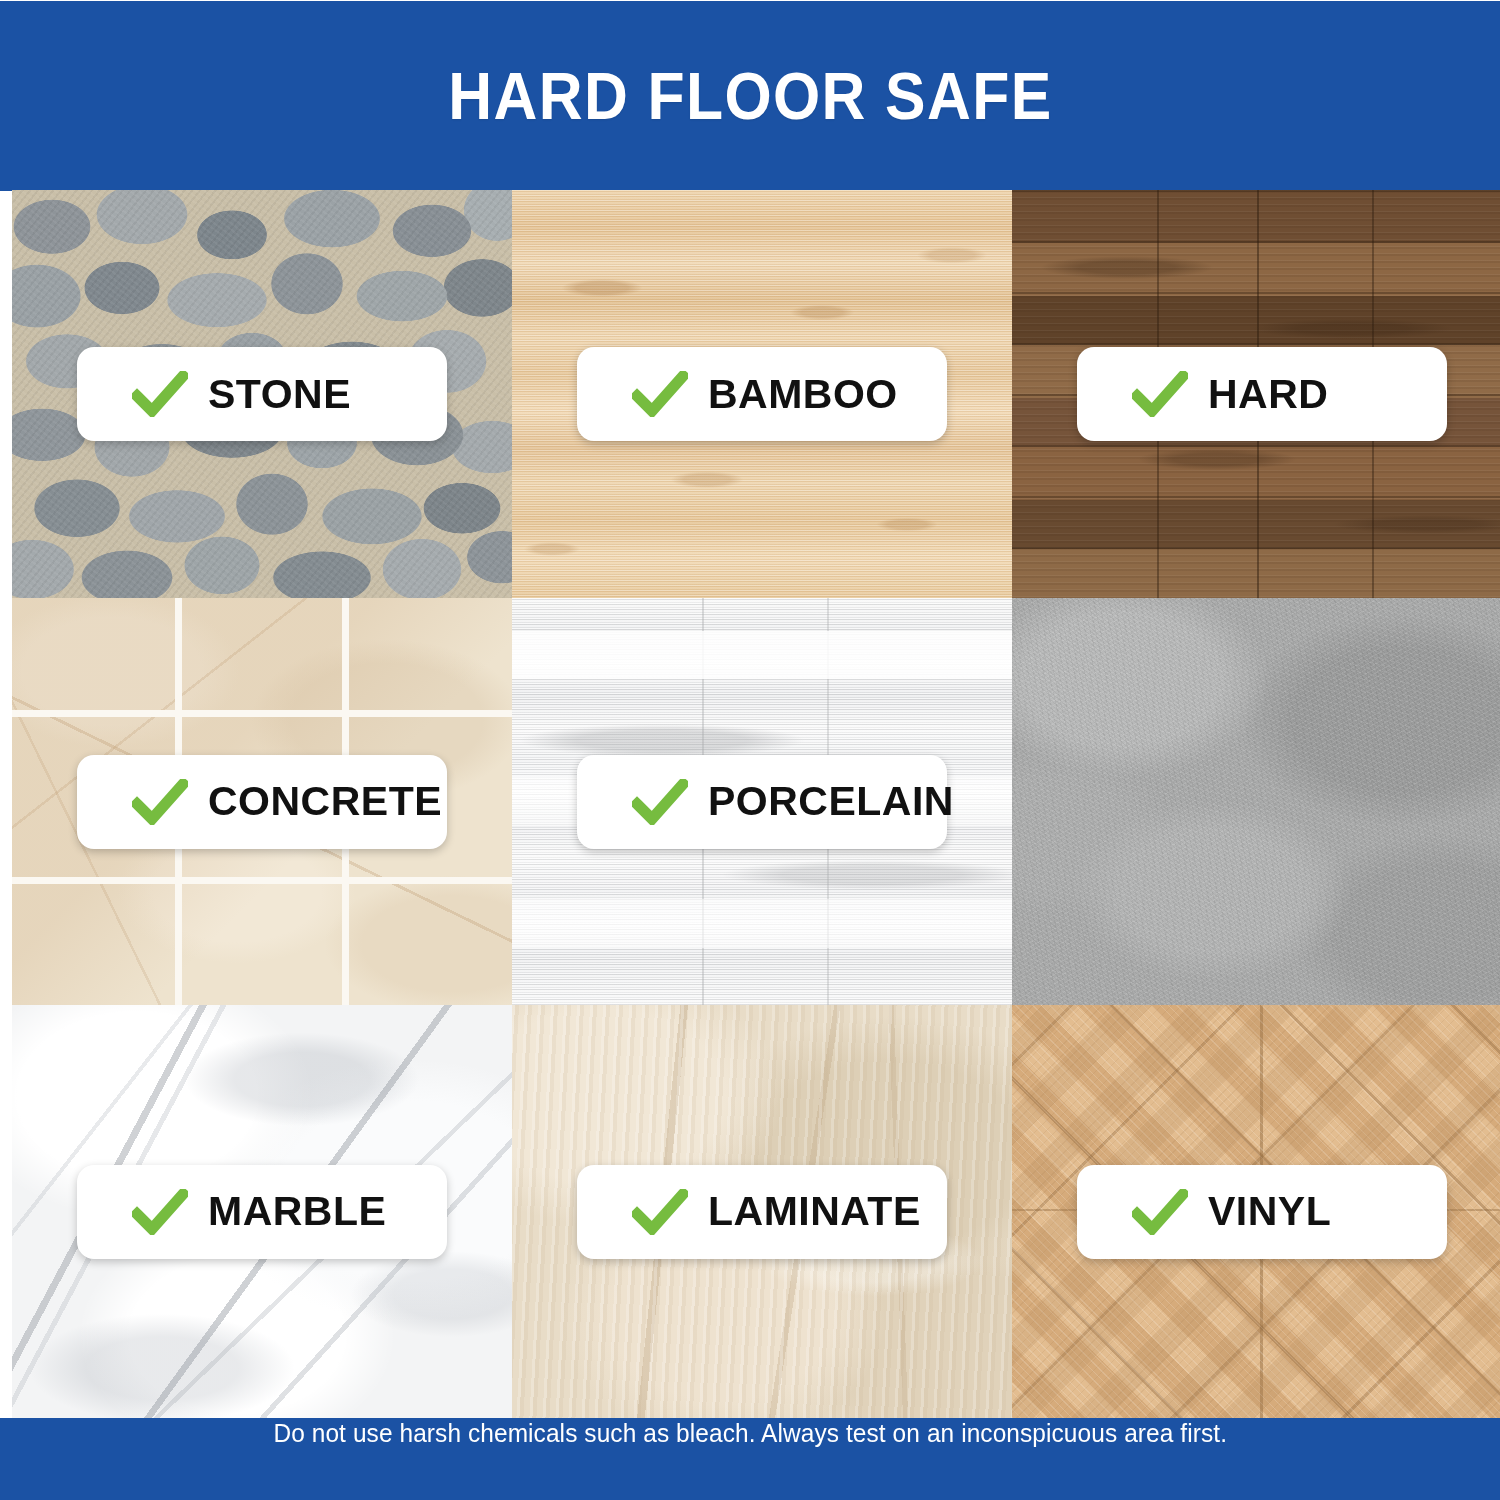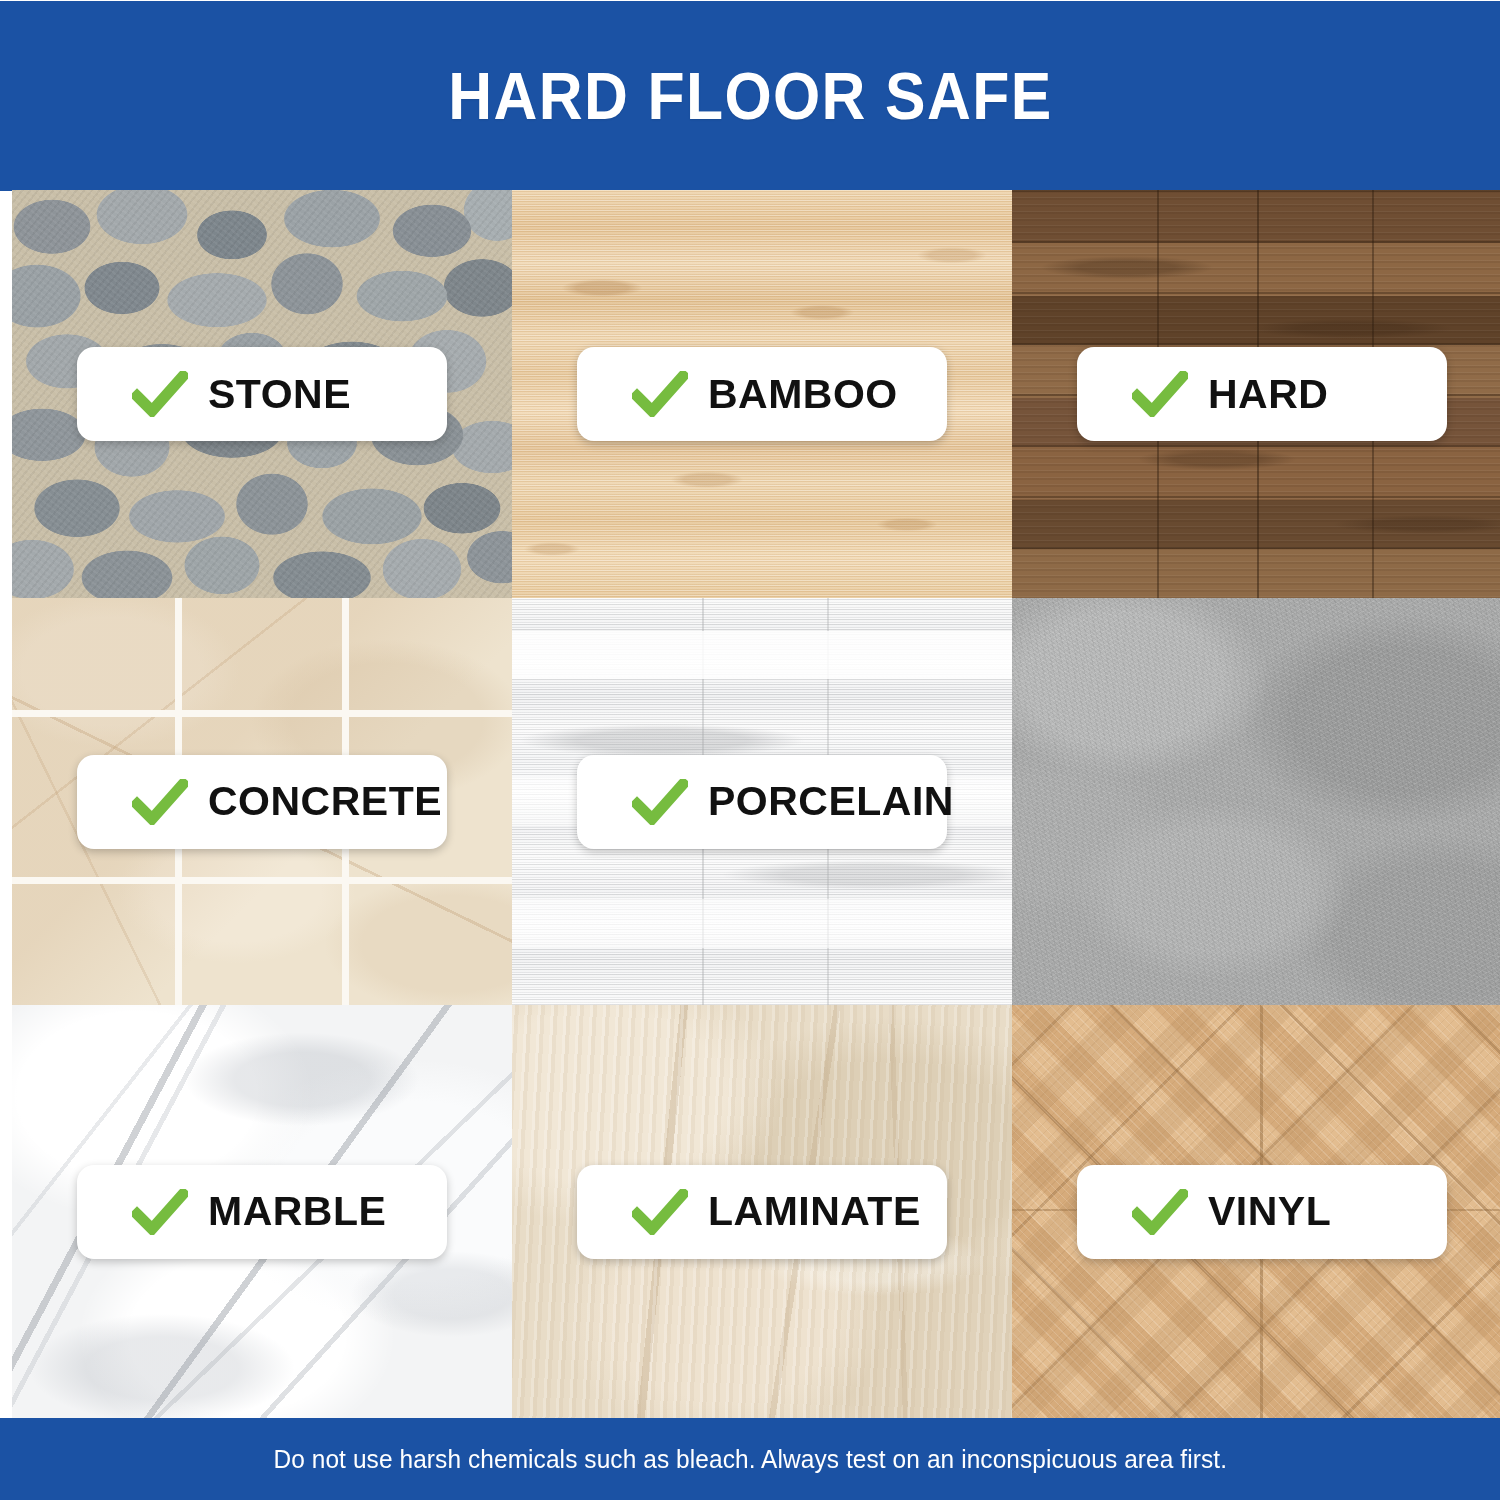--- a/index.html
+++ b/index.html
@@ -73,21 +73,21 @@
     color:#111111;
     letter-spacing:0.5px;
     white-space:nowrap;
     line-height:1;
   }
 
   
   .footer {
     position:absolute; left:0; top:1418px; width:1500px; height:82px;
     background:#1b52a4;
-    display:flex; align-items:center; justify-content:center;
+    display:flex; justify-content:center;
   }
   .footer-note {
     color:#ffffff;
     font-size:26px;
     letter-spacing:.1px;
     transform:scaleX(0.94);
     white-space:nowrap;
   }
 
   

